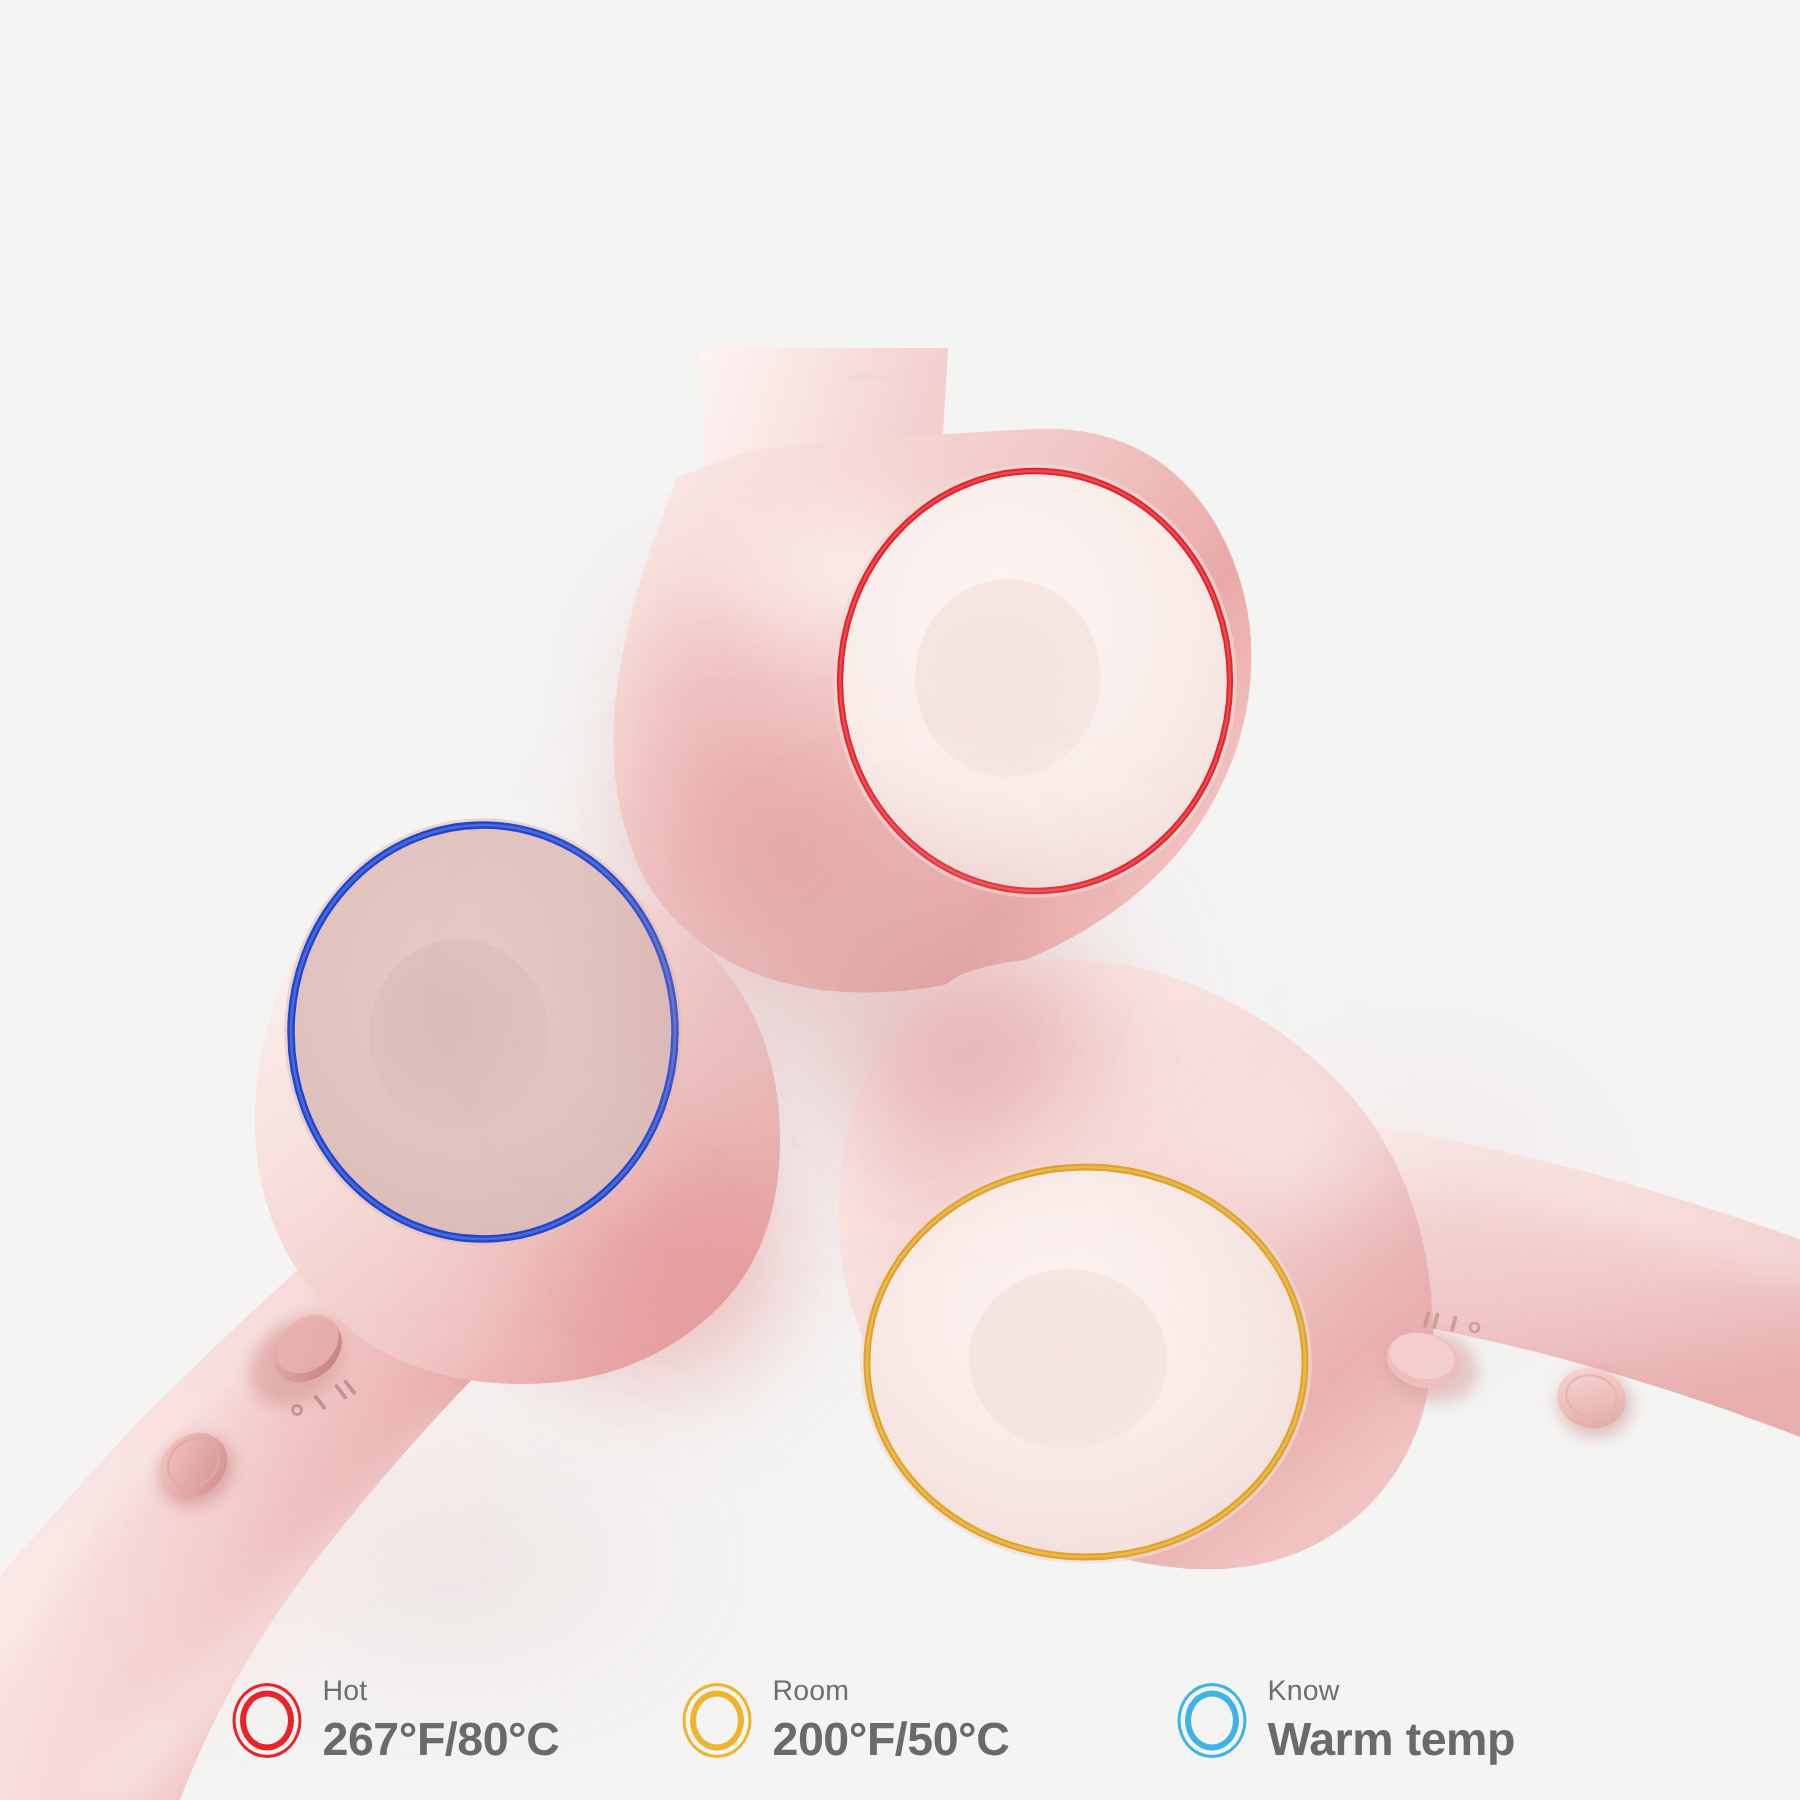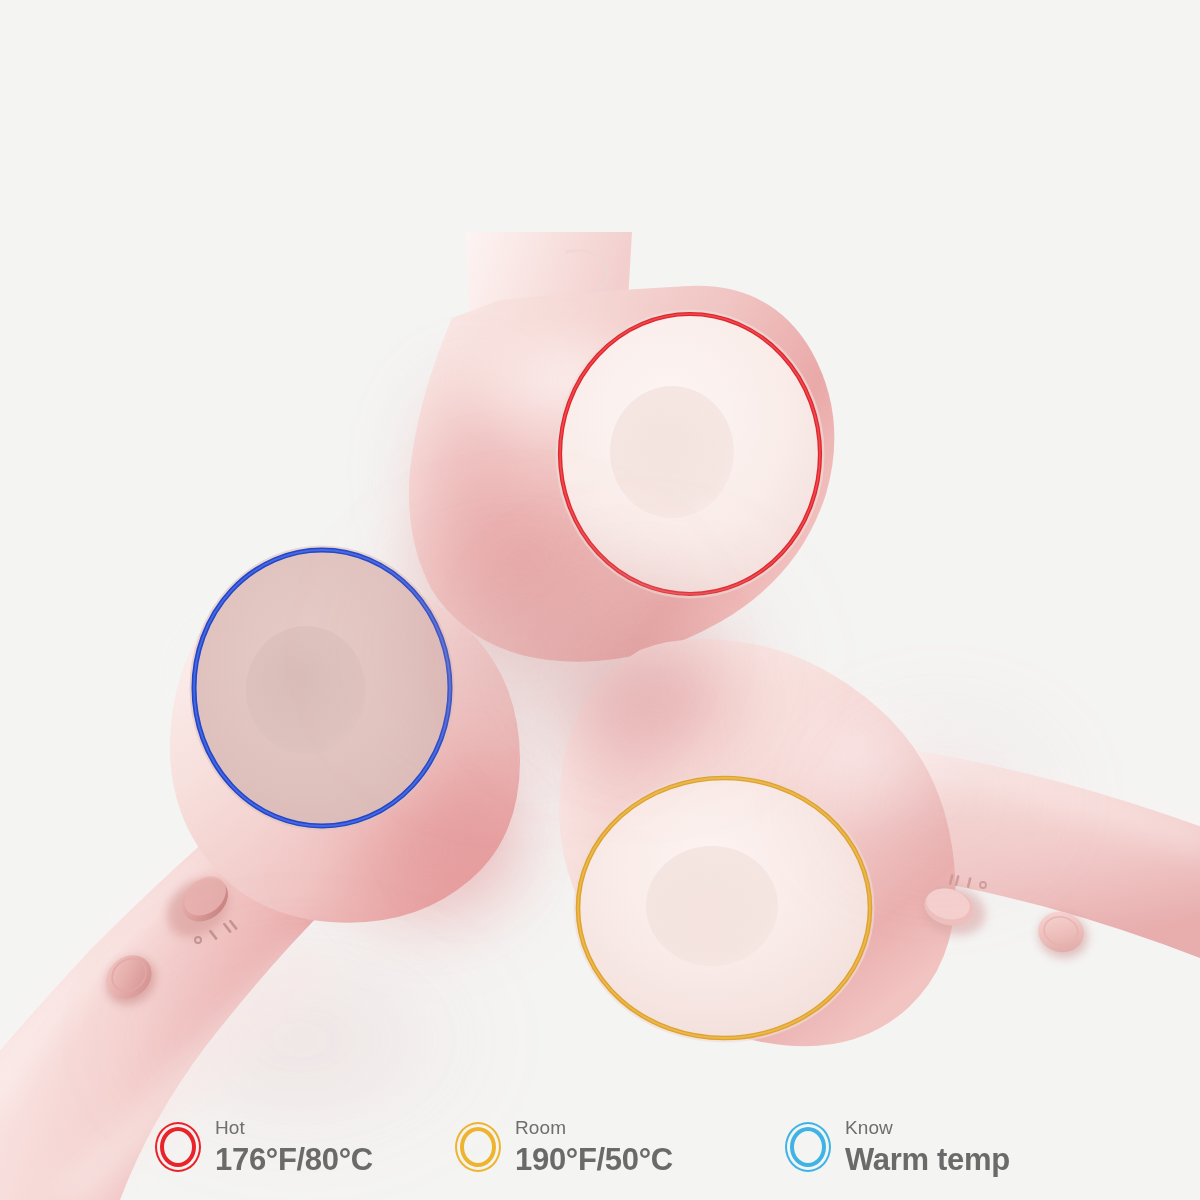--- a/index.html
+++ b/index.html
@@ -402,32 +402,32 @@
 
   <div class="legend">
 
     <div class="legend-item hot">
       <span class="legend-ring ring-hot">
         <span class="outer"></span>
           <span class="inner"></span>
       </span>
       <span class="legend-text">
         <span class="legend-label">Hot</span>
-        <span class="legend-value">176°F/80°C</span>
+        <span class="legend-value">267°F/80°C</span>
       </span>
     </div>
 
     <div class="legend-item warm">
       <span class="legend-ring ring-warm">
         <span class="outer"></span>
           <span class="inner"></span>
       </span>
       <span class="legend-text">
         <span class="legend-label">Room</span>
-        <span class="legend-value">190°F/50°C</span>
+        <span class="legend-value">200°F/50°C</span>
       </span>
     </div>
 
     <div class="legend-item cold">
       <span class="legend-ring ring-cold">
         <span class="outer"></span>
           <span class="inner"></span>
       </span>
       <span class="legend-text">
         <span class="legend-label">Know</span>

